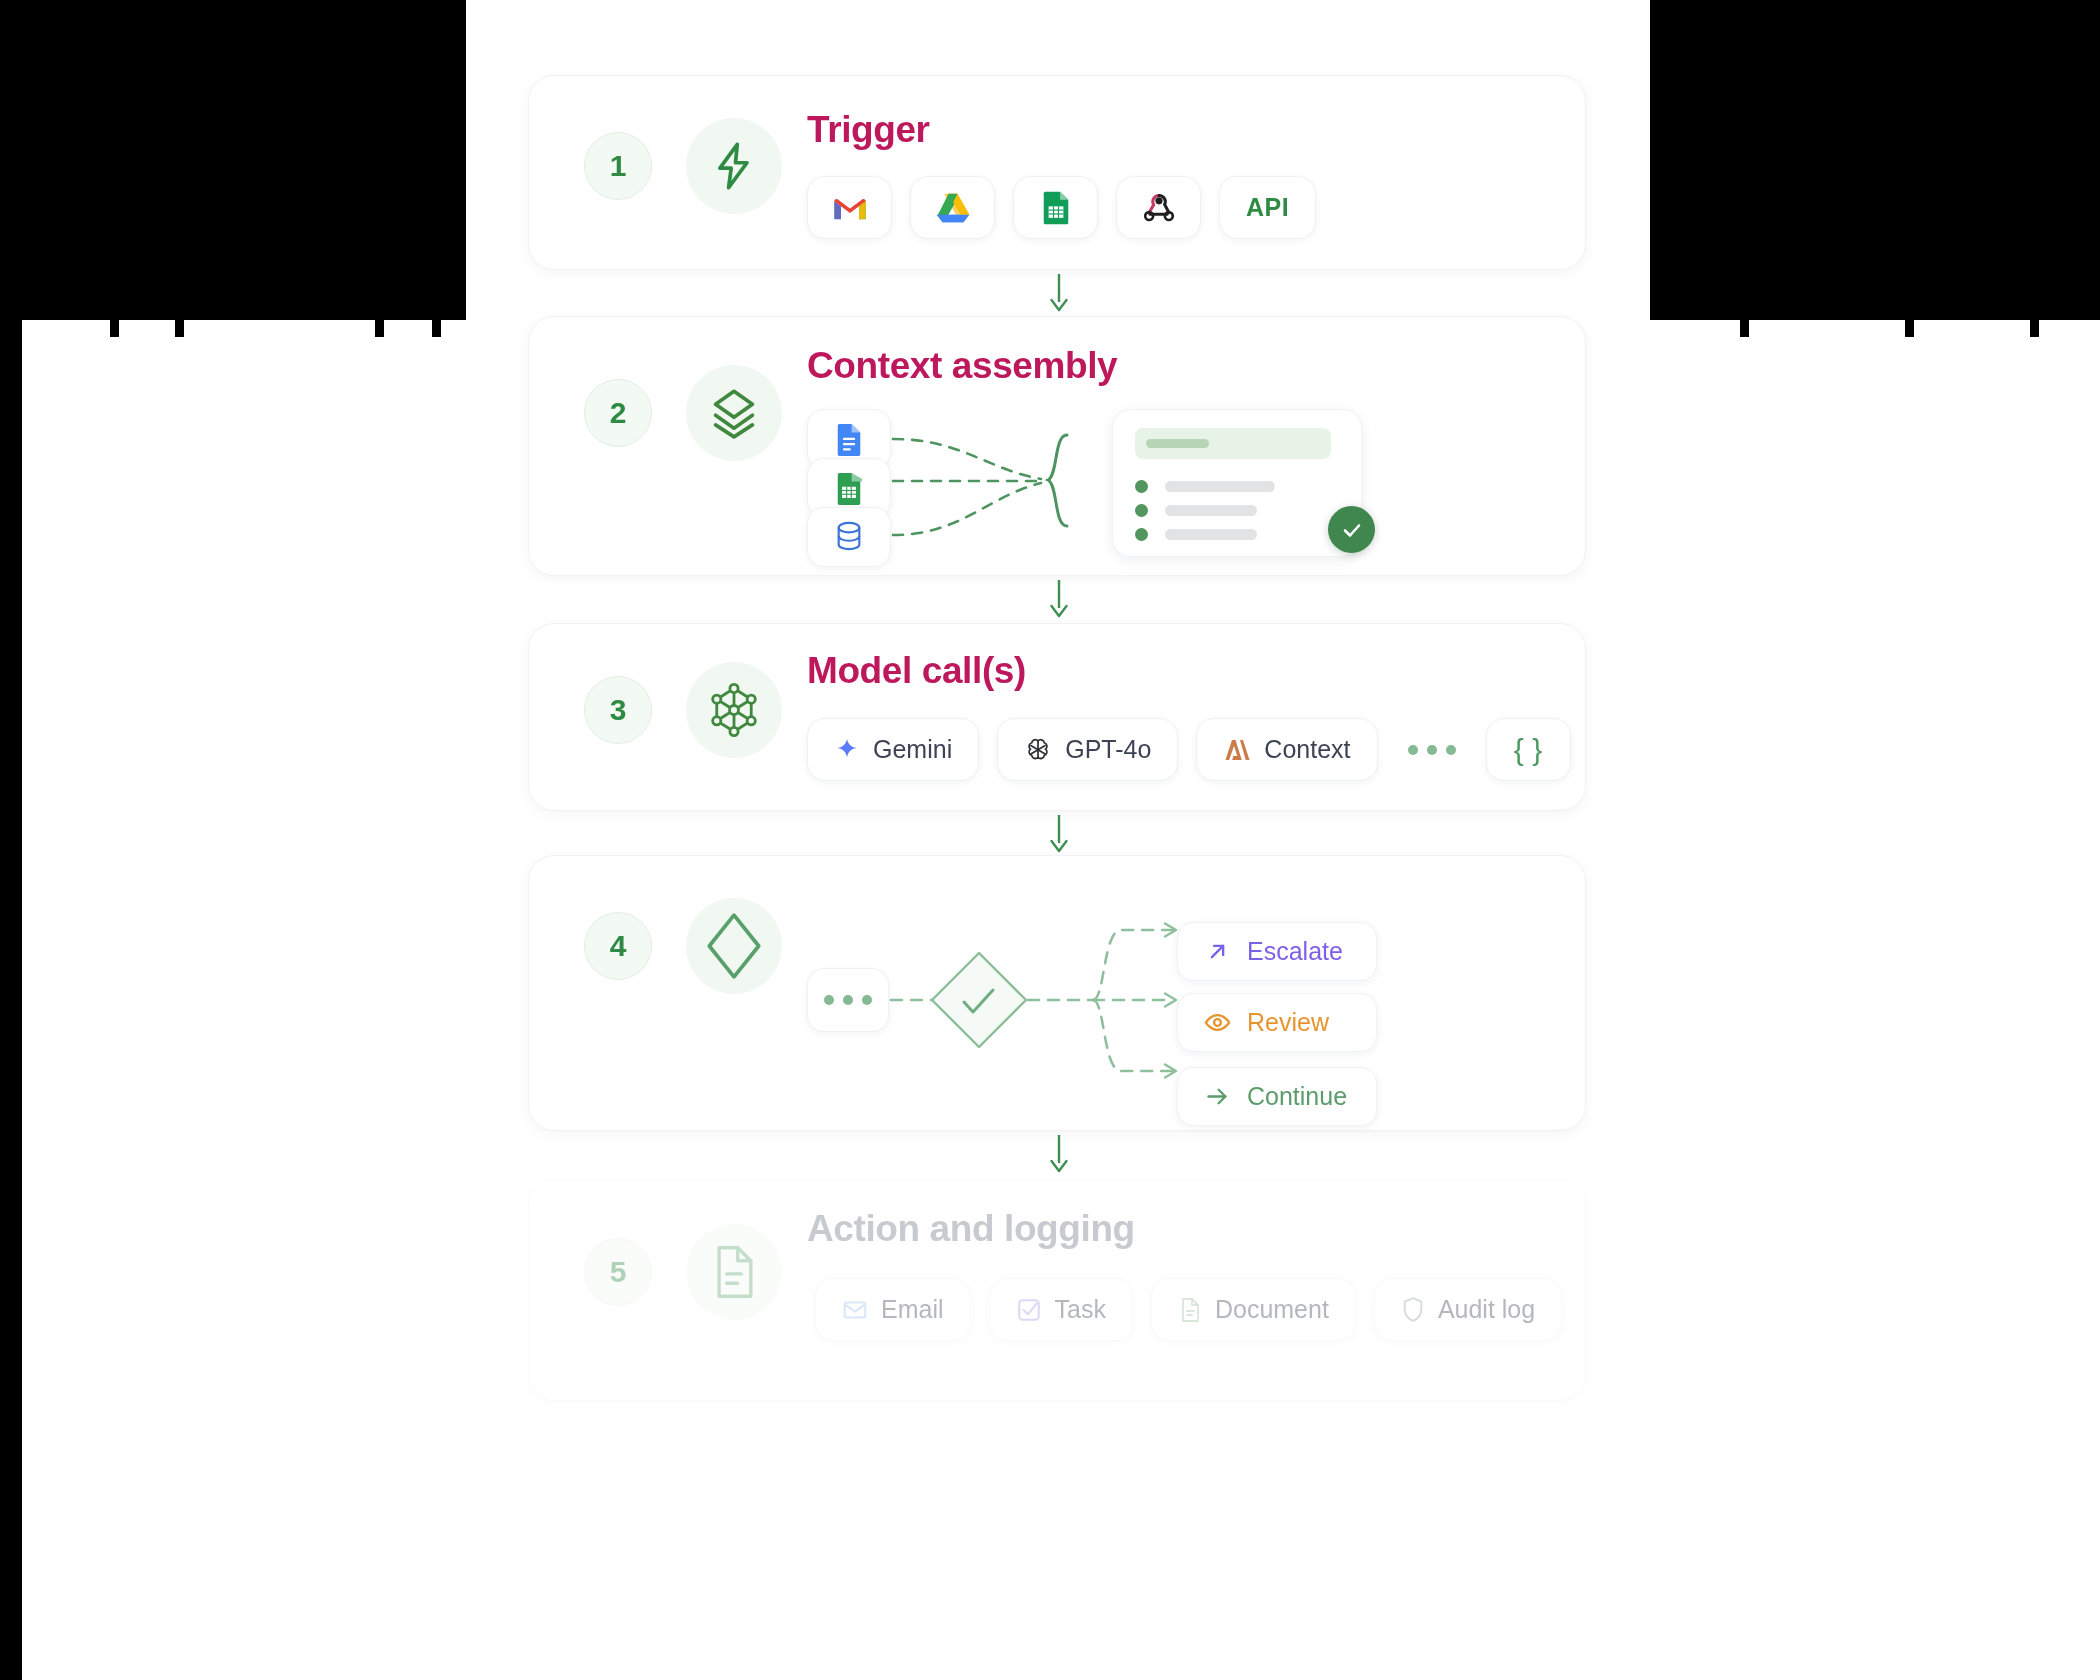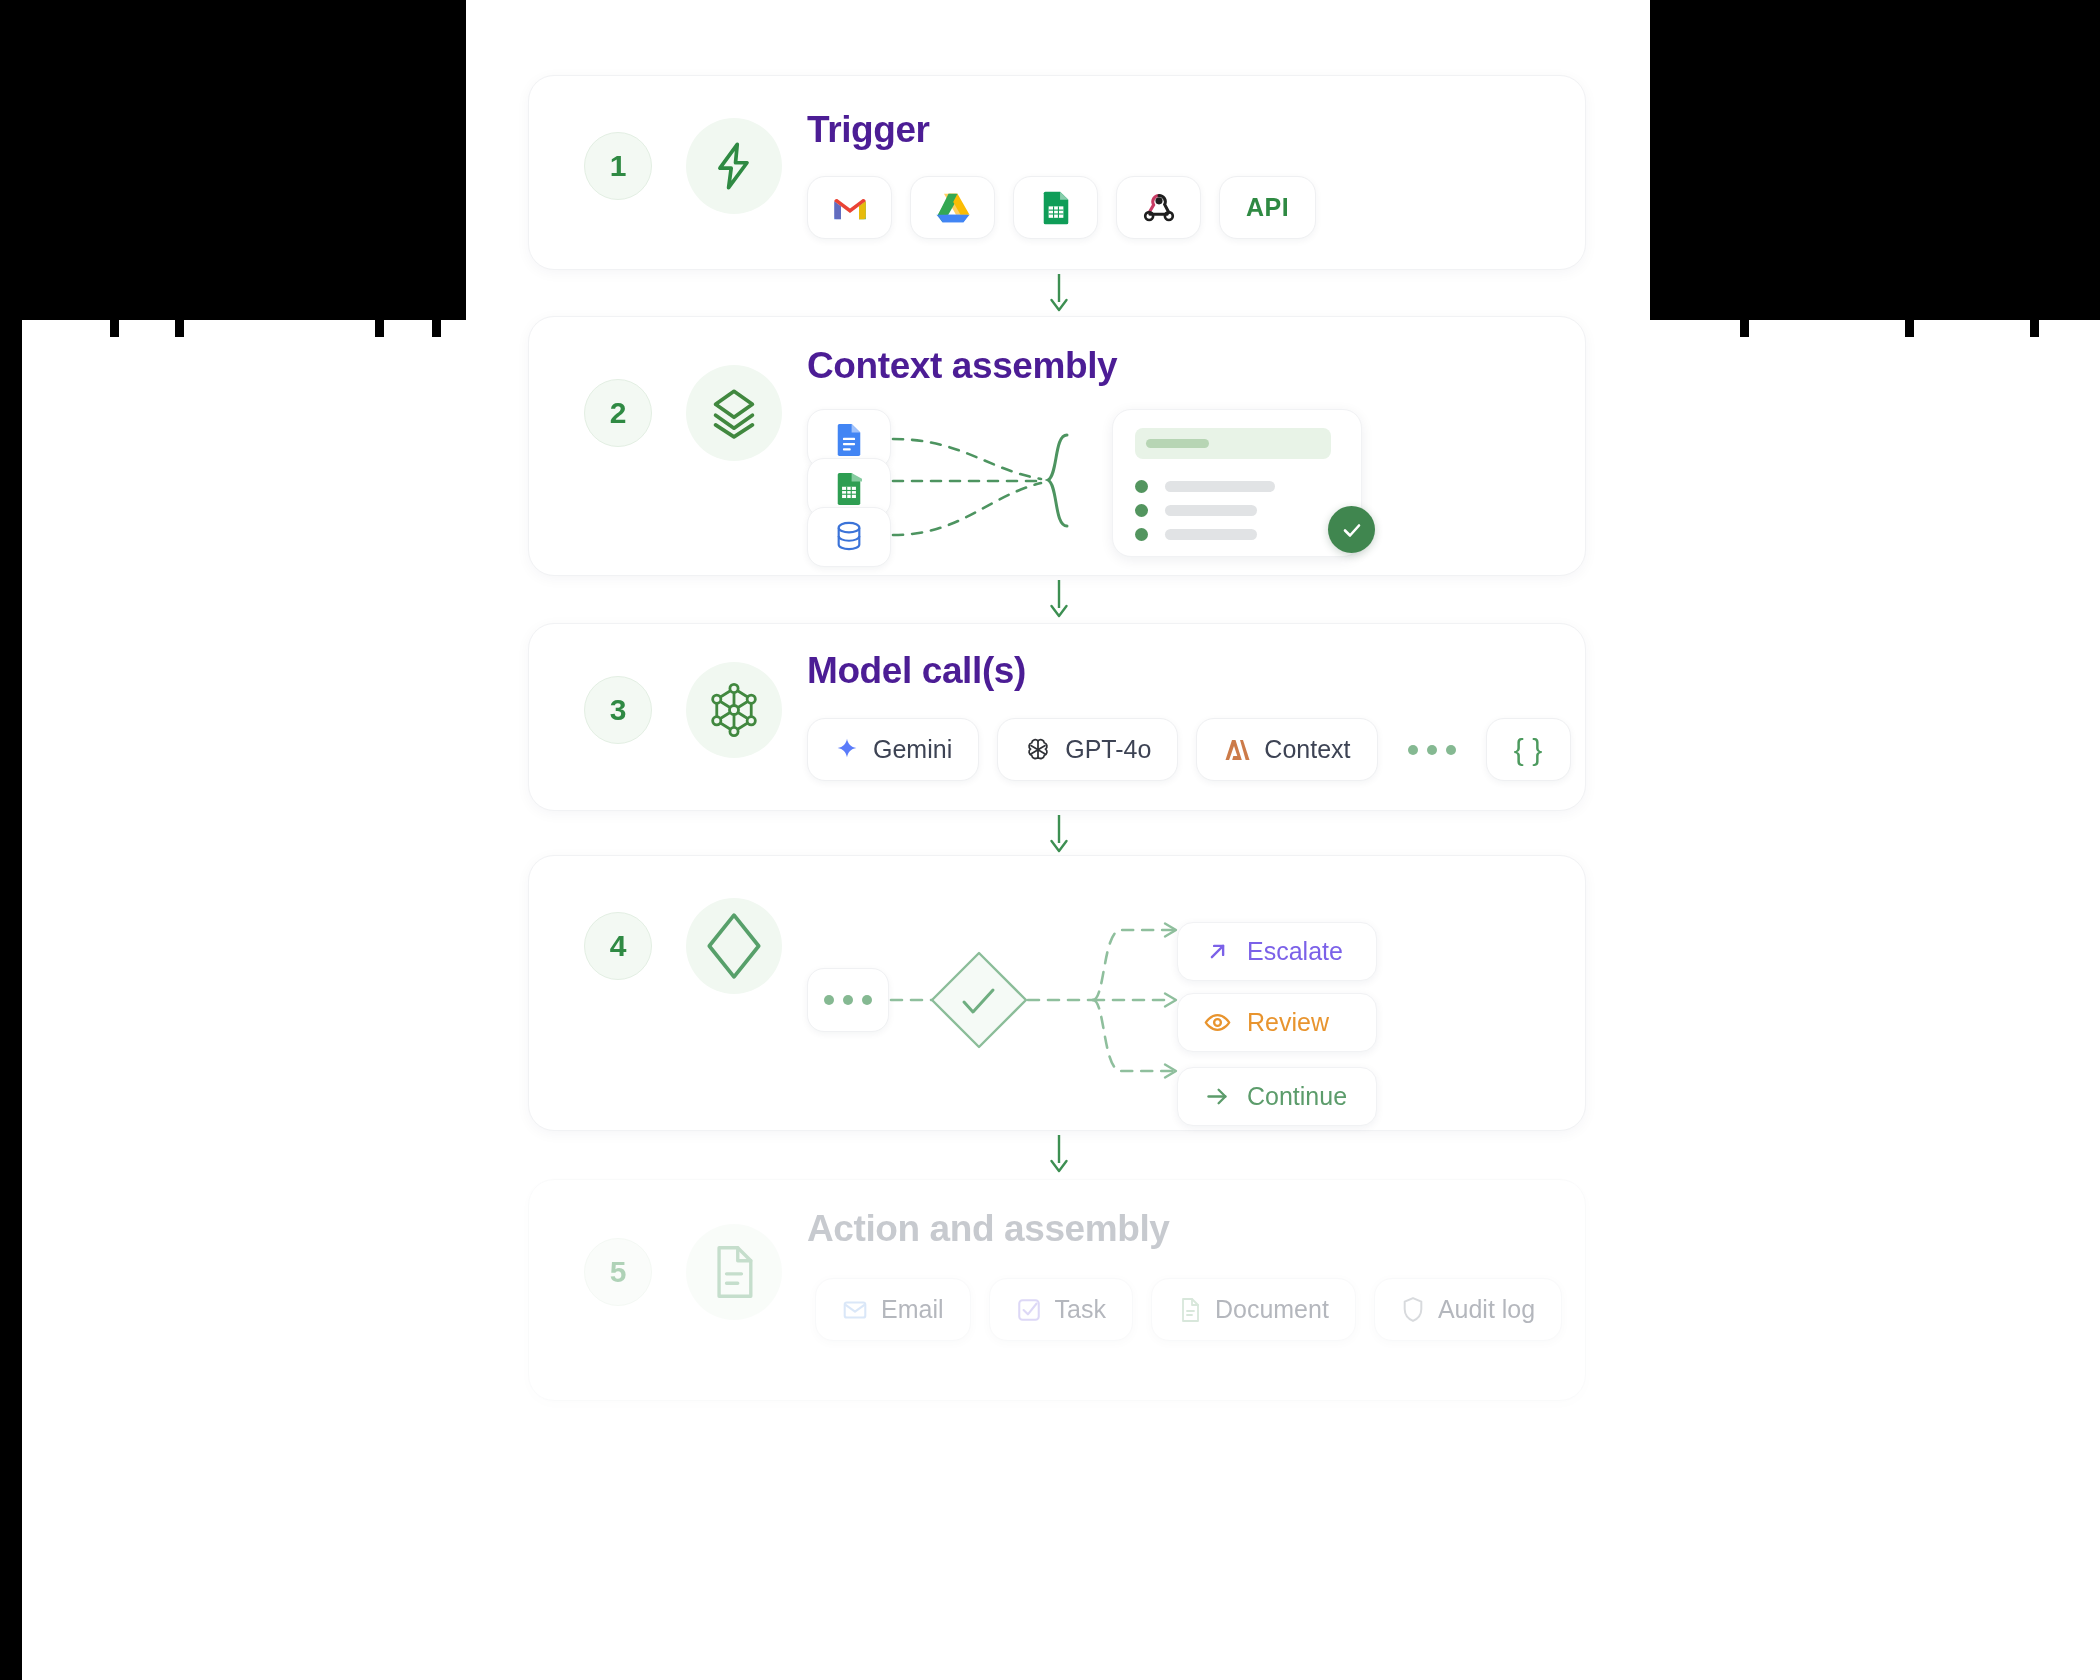--- a/index.html
+++ b/index.html
@@ -49,21 +49,21 @@
     color: #2f8a43; font-size: 30px; font-weight: 600;
   }
   .icon-circle {
     position: absolute; left: 157px;
     width: 96px; height: 96px; border-radius: 50%;
     background: #f1f8f1;
     display: flex; align-items: center; justify-content: center;
   }
   .card-title {
     position: absolute; left: 278px;
-    color: #4c1d95; font-size: 37px; font-weight: 700;
+    color: #be185d; font-size: 37px; font-weight: 700;
     letter-spacing: -0.4px; white-space: nowrap;
   }
   .card-5 .card-title { color: #6f7682; }
 
   
   .chip-row { position: absolute; display: flex; gap: 18px; }
   .chip {
     background: #ffffff; border: 1px solid #eff0f2; border-radius: 18px;
     display: flex; align-items: center; justify-content: center; gap: 13px;
     box-shadow: 0 2px 7px rgba(20,30,60,0.05);
@@ -423,21 +423,21 @@
       <div class="num-badge" style="top:58px">
         <span>5</span>
       </div>
       <div class="icon-circle" style="top:44px">
         <svg width="52" height="56" viewBox="0 0 26 30" fill="none" stroke="#6aa97a" stroke-width="1.8" stroke-linejoin="round" stroke-linecap="round">
           <path d="M5 2h10l7 7v19H5z"></path>
               <path d="M15 2v7h7"></path>
               <path d="M9 16h8M9 21h6"></path>
         </svg>
       </div>
-      <div class="card-title" style="top:28px">Action and assembly</div>
+      <div class="card-title" style="top:28px">Action and logging</div>
 
       <div class="chip-row" style="left:286px; top:98px">
         <div class="chip chip-lbl">
           <svg width="26" height="26" viewBox="0 0 24 24" fill="none" stroke="#9fc2ef" stroke-width="1.9" stroke-linejoin="round">
                 <rect x="2.5" y="5" width="19" height="14" rx="2"></rect>
                 <path d="m3 7 9 6.5L21 7"></path>
               </svg>
           <span class="chip-txt">Email</span>
         </div>
         <div class="chip chip-lbl">

